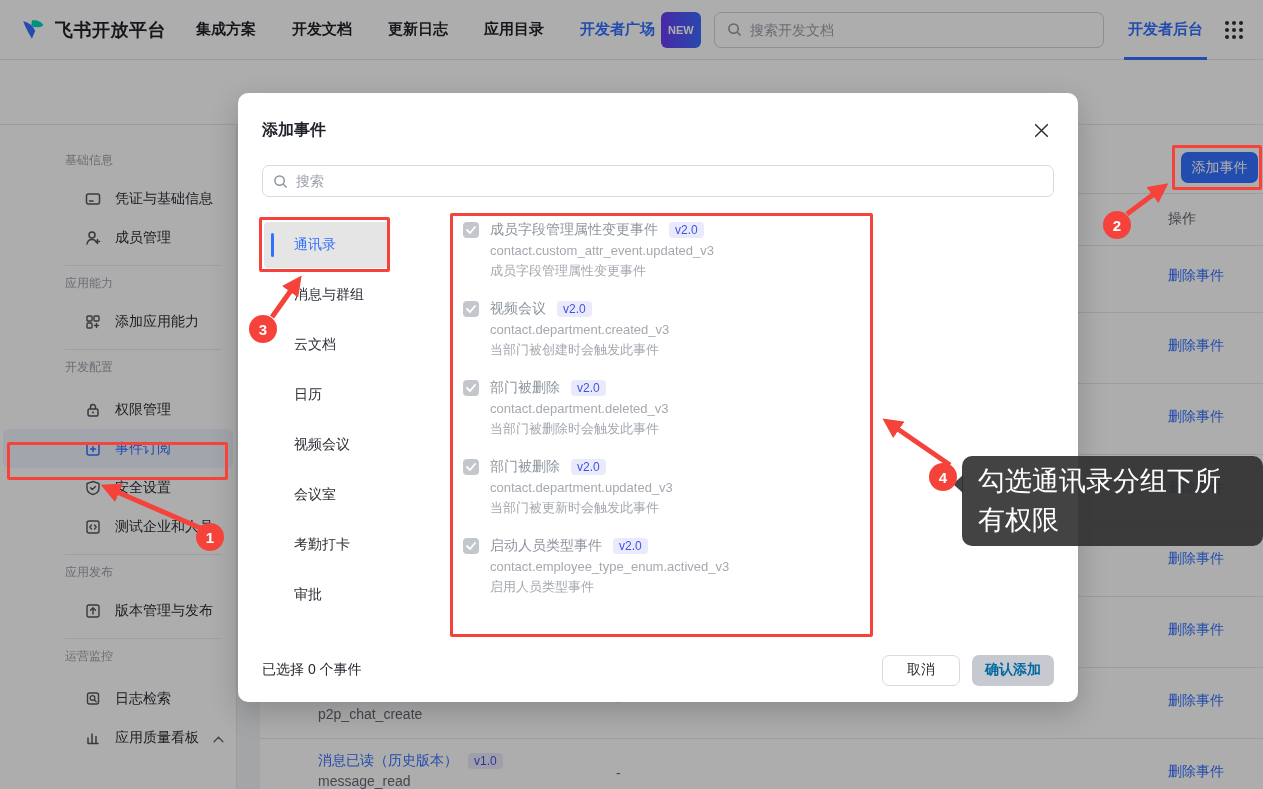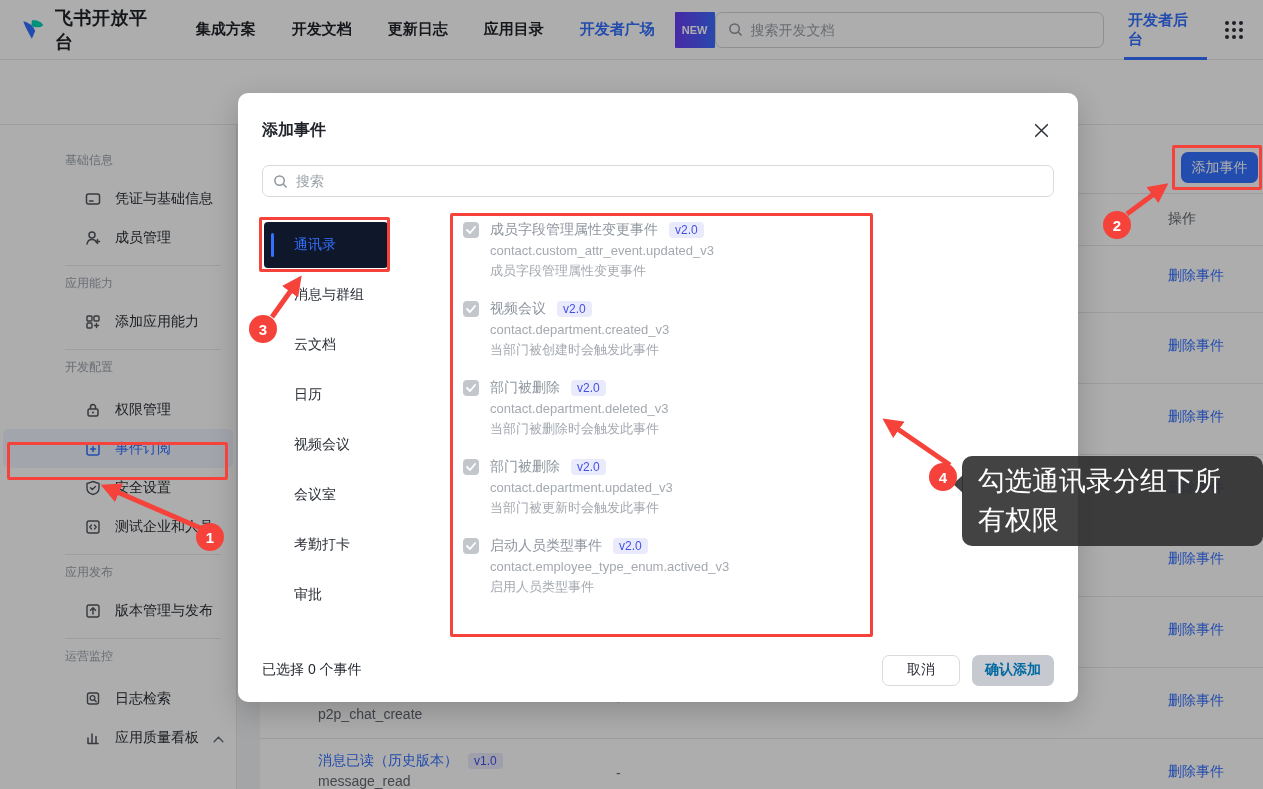--- a/index.html
+++ b/index.html
@@ -10,21 +10,21 @@
   
   .navbar { position:absolute; left:0; top:0; width:100%; height:60px; background:#fff;
     border-bottom:1px solid #e7e8ea; display:flex; align-items:center; padding:0 20px; z-index:1; }
   .brand { display:flex; align-items:center; gap:9px; margin-right:30px; }
   .brand-name { font-size:18px; font-weight:700; letter-spacing:.5px; }
   .nav-links { display:flex; align-items:center; gap:36px; font-size:15px; font-weight:600; }
   .nav-link { cursor:pointer; color:#1f2329; white-space:nowrap; }
   .nav-link.accent { color:#3370ff; }
   .market-group { display:flex; align-items:center; gap:6px; }
   .new-badge { background:linear-gradient(90deg,#6a3df5,#3d6bff); color:#fff; font-size:11px; font-weight:700;
-    padding:12px 7px; border-radius:1px;margin-left:14px; }
+    padding:12px 7px; border-radius:6px; }
   .nav-search { margin-left:auto; width:390px; height:36px; border:1px solid #d0d3d6; border-radius:7px;
     display:flex; align-items:center; padding:0 12px; gap:8px; background:#fff; }
   .nav-search input, .modal-search input { border:none; outline:none; flex:1; font-size:14px; color:#1f2329;
     background:transparent; font-family:inherit; }
   .nav-search input::placeholder, .modal-search input::placeholder { color:#9ba2a9; }
   .console-link { margin-left:24px; height:60px; display:flex; align-items:center; color:#3370ff;
     font-size:15px; font-weight:600; position:relative; cursor:pointer; }
   .console-link::after { content:''; position:absolute; left:-4px; right:-4px; bottom:0; height:3px; background:#3370ff; }
   .grid-icon { margin-left:22px; display:grid; grid-template-columns:repeat(3,4px); gap:3px; cursor:pointer; }
   .grid-icon i { width:4px; height:4px; border-radius:50%; background:#2b2f36; }
@@ -78,21 +78,21 @@
   .modal { position:absolute; left:238px; top:93px; width:840px; height:609px; background:#fff;
     border-radius:10px; box-shadow:0 10px 30px rgba(0,0,0,.2); z-index:20; }
   .modal-title { position:absolute; left:24px; top:27px; font-size:16px; font-weight:700; }
   .modal-close { position:absolute; right:26px; top:26px; width:22px; height:22px; cursor:pointer;
     display:flex; align-items:center; justify-content:center; color:#2b2f36; }
   .modal-search { position:absolute; left:24px; right:24px; top:72px; height:32px; border:1px solid #d8dadd;
     border-radius:7px; display:flex; align-items:center; gap:8px; padding:14px 10px; }
   .tabs { position:absolute; left:26px; top:129px; width:124px; }
   .tab { position:relative; height:46px; margin-bottom:4px; display:flex; align-items:center;
     padding-left:30px; font-size:14px; color:#2b2f36; cursor:pointer; border-radius:4px; white-space:nowrap; }
-  .tab.active { background:#0f172a; color:#3370ff; }
+  .tab.active { background:#e5e5e5; color:#3370ff; }
   .tab.active::before { content:''; position:absolute; left:7px; top:11px; width:3px; height:24px;
     background:#3370ff; border-radius:2px; }
   .ev-list { position:absolute; left:212px; top:120px; width:423px; height:424px; padding:8px 0 0 13px; }
   .ev { margin-bottom:20px; }
   .ev-head { display:flex; align-items:center; gap:11px; }
   .ev-check { width:16px; height:16px; border-radius:4px; background:#c3c7cc; display:flex; align-items:center;
     justify-content:center; cursor:pointer; flex:0 0 auto; }
   .ev-title { font-size:14px; color:#8f959e; }
   .ev-id, .ev-desc { margin:4px 0 0 27px; font-size:13px; color:#a4a9af; }
   .modal-footer { position:absolute; left:24px; right:24px; bottom:16px; height:32px; display:flex; align-items:center; }

